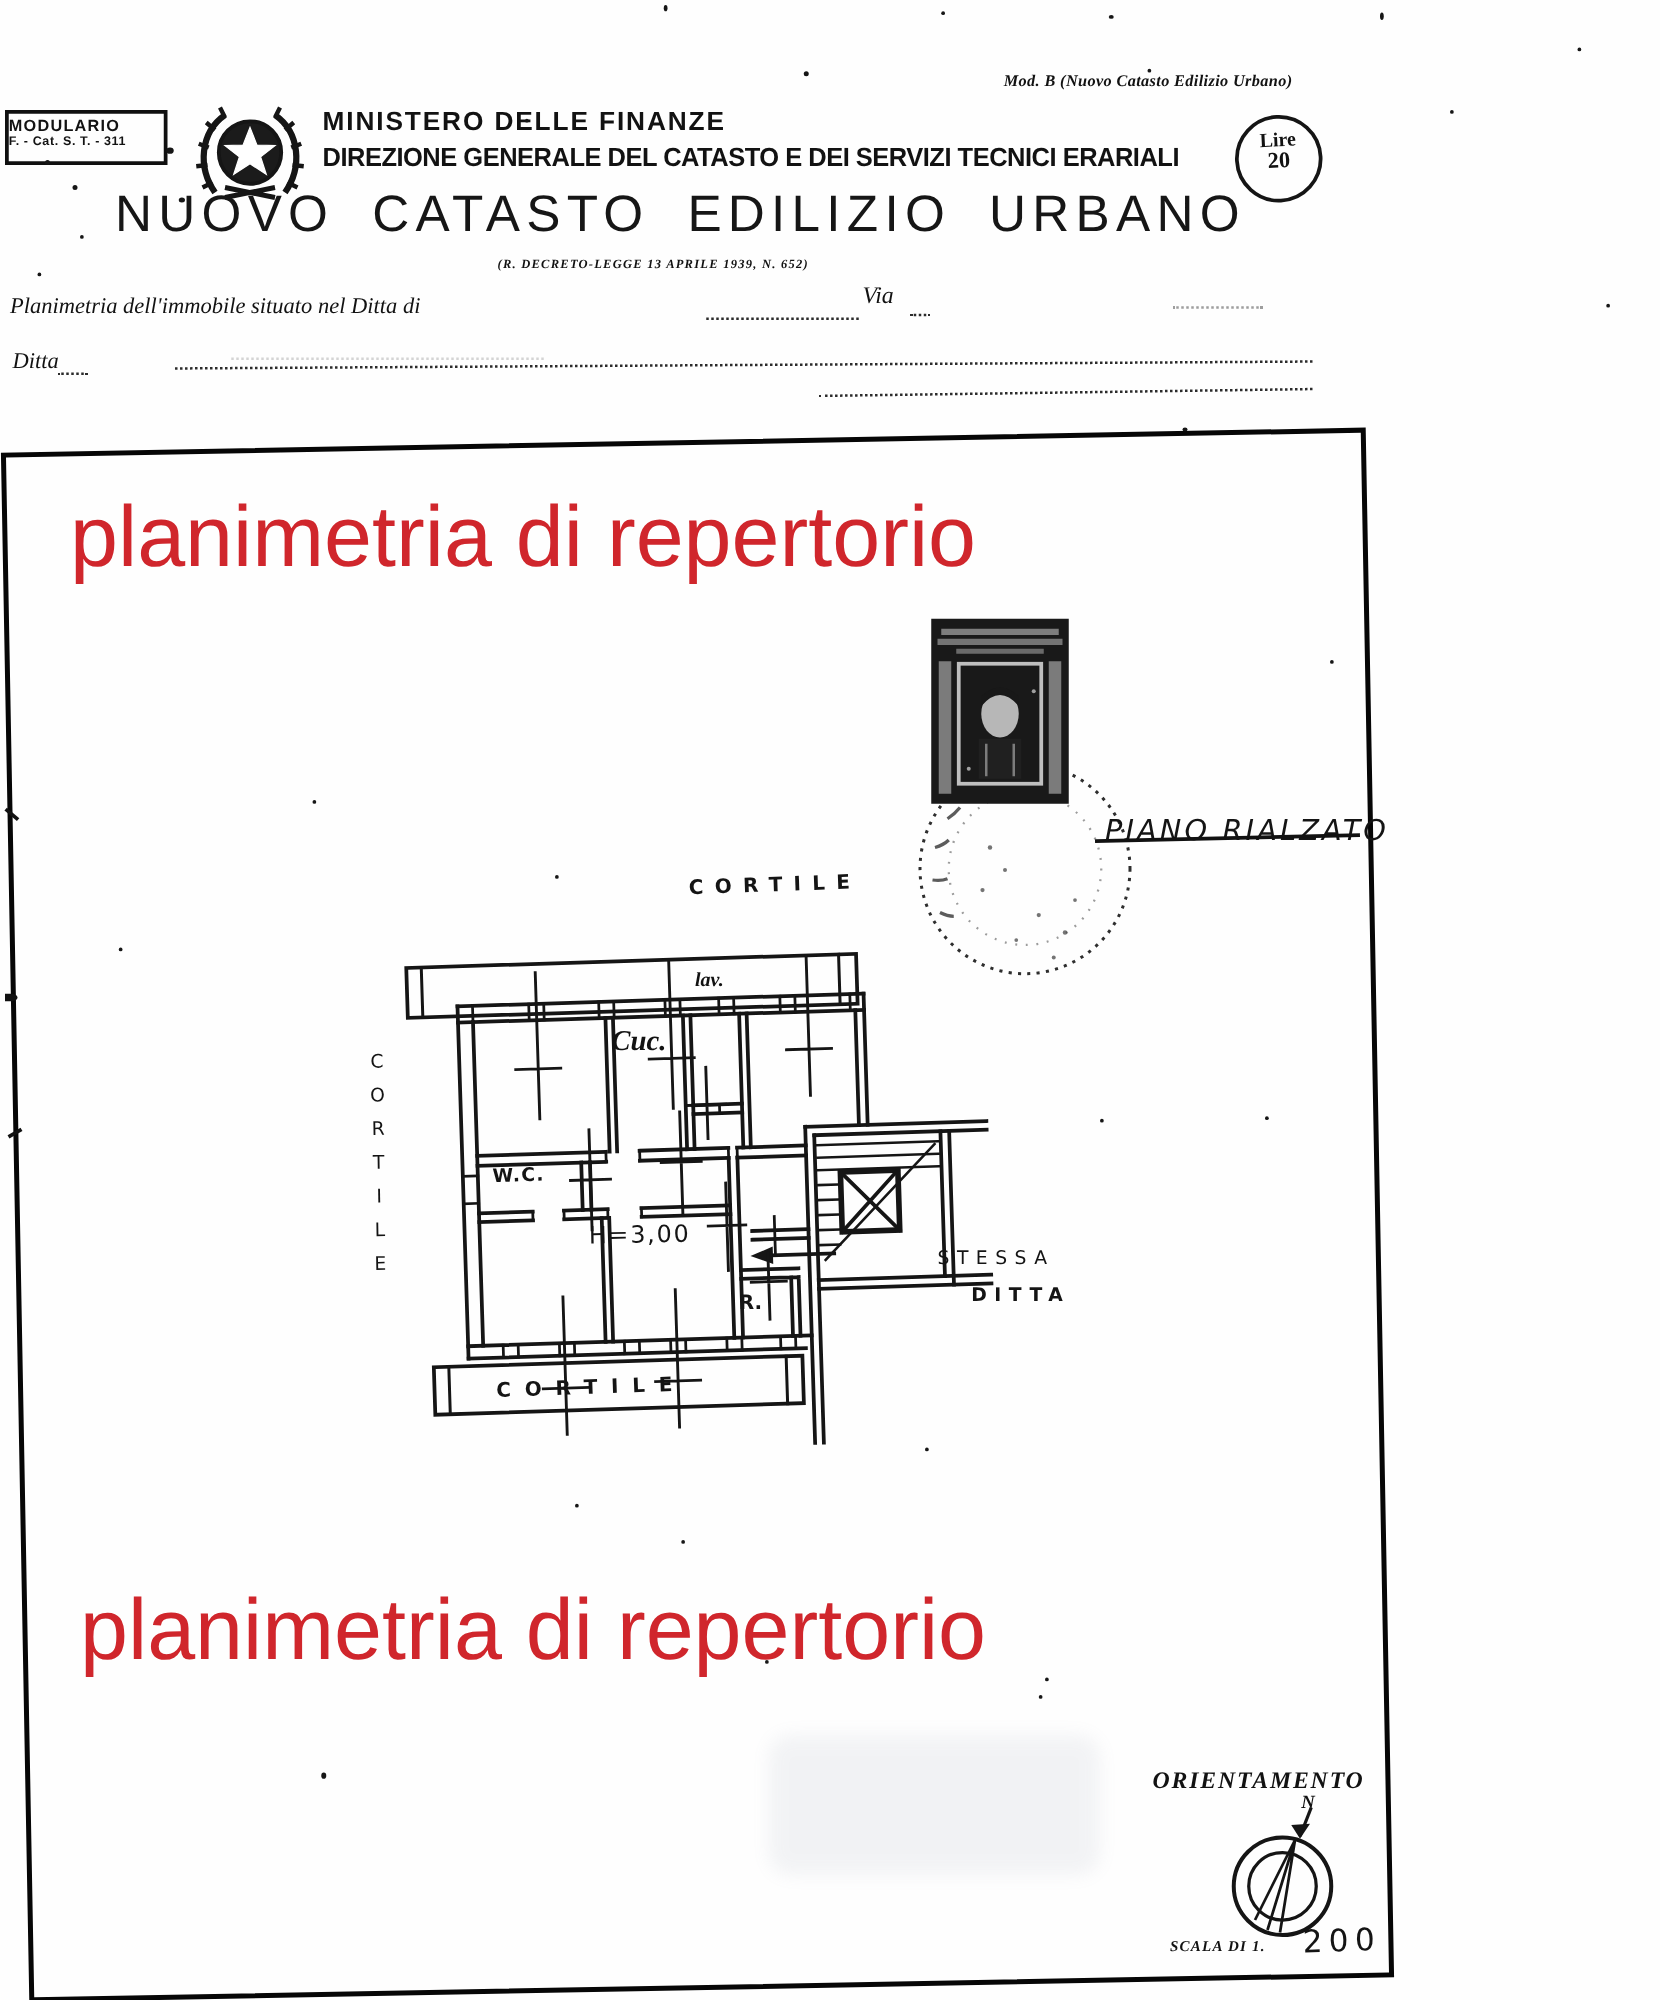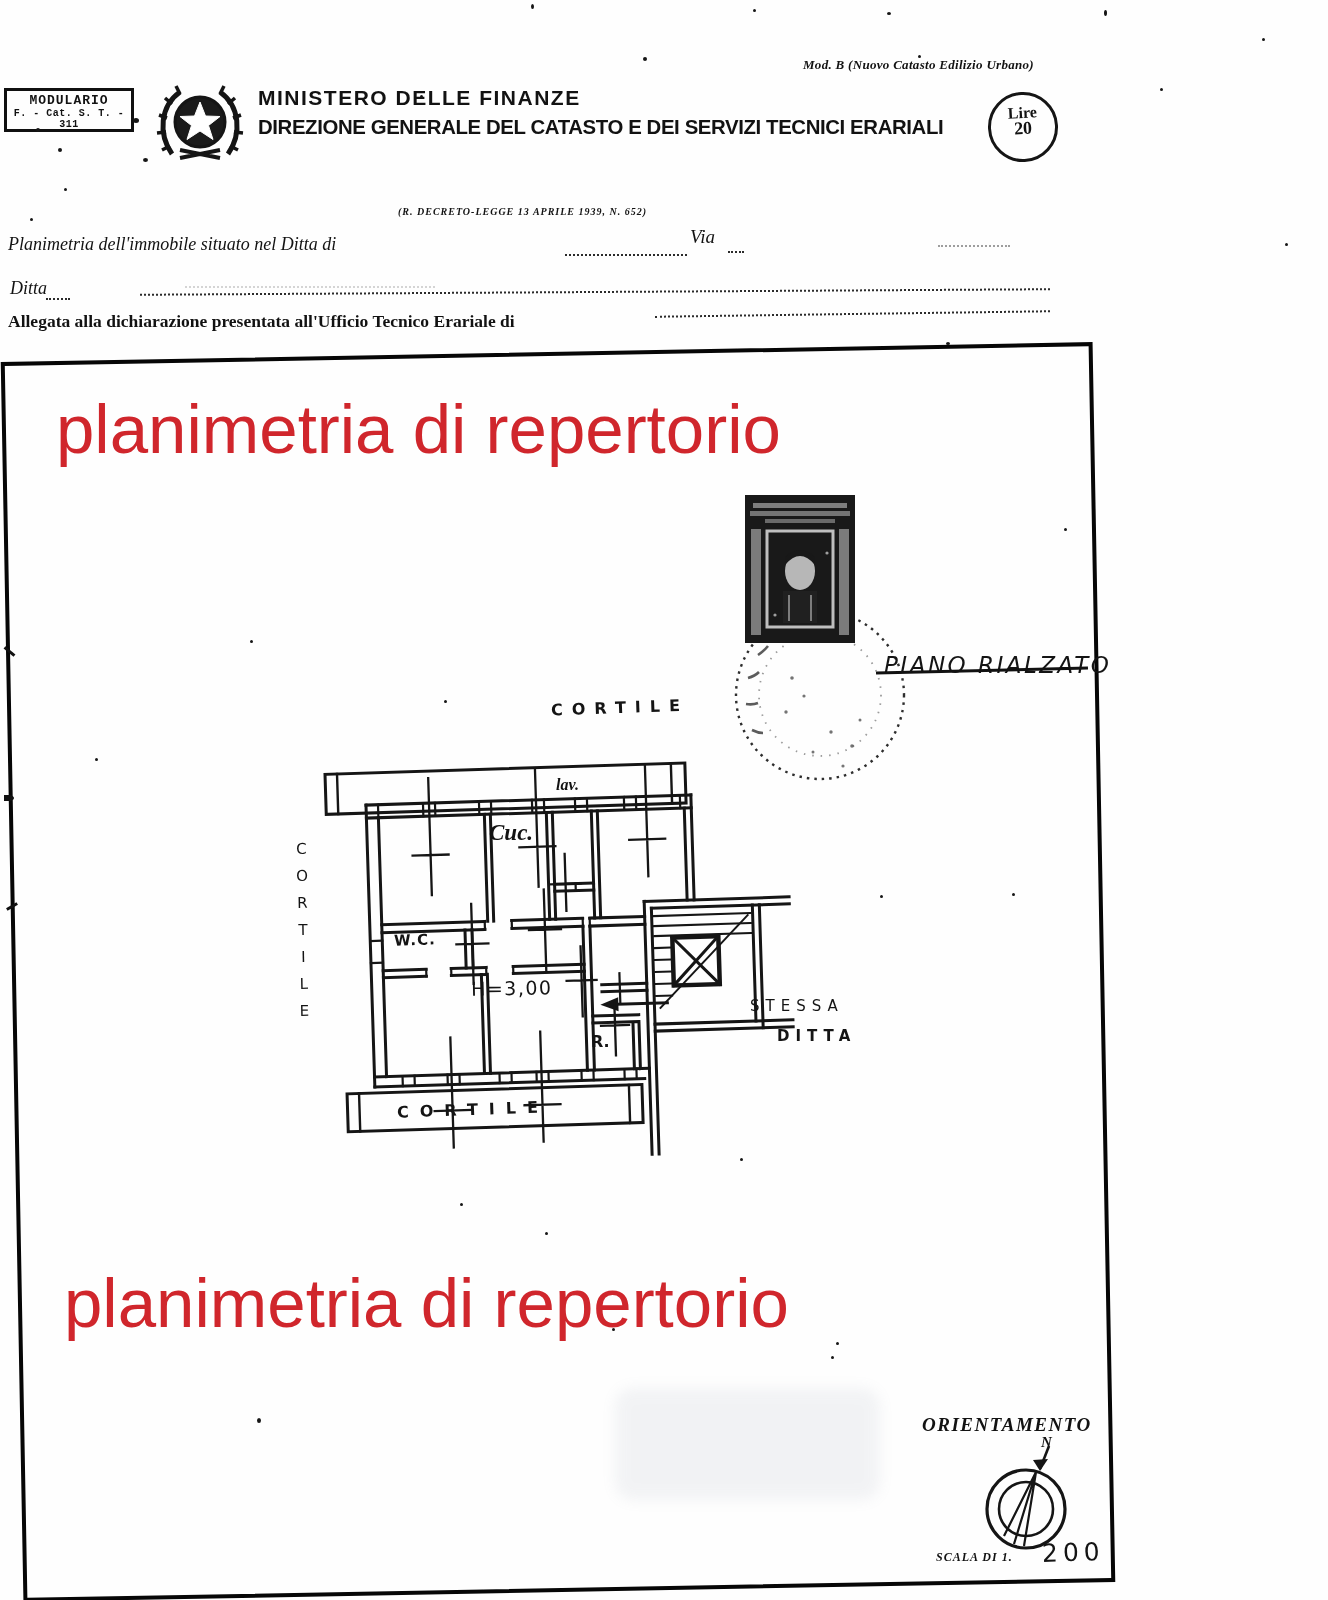--- a/index.html
+++ b/index.html
@@ -1,21 +1,21 @@
 <!DOCTYPE html>
 <html><head>
 <meta charset="utf-8">
 <style>
   html,body{margin:0;padding:0;background:#e8e8e8;}
   .page{position:relative;width:1328px;height:1600px;background:#fefefe;overflow:hidden;
         font-family:"Liberation Serif",serif;color:#121212;}
   .abs{position:absolute;}
   
   .modulario{left:4px;top:88px;width:124px;height:38px;border:3px solid #101010;
-             text-align:center;font-family:Liberation Mono, monospace;}
+             text-align:left;font-family:Liberation Sans, sans-serif;}
   .modulario .l1{display:block;font-size:13px;font-weight:bold;letter-spacing:1px;margin-top:2px;}
   .modulario .l2{display:block;font-size:10px;font-weight:bold;letter-spacing:0.5px;}
   .modb{left:803px;top:57px;font-size:13px;font-weight:bold;font-style:italic;letter-spacing:0.3px;}
   .ministry1{left:258px;top:86px;font-family:"Liberation Sans",sans-serif;font-weight:bold;
              font-size:21px;letter-spacing:1.5px;}
   .ministry2{left:258px;top:115px;font-family:"Liberation Sans",sans-serif;font-weight:bold;
              font-size:21px;letter-spacing:-0.4px;transform:scaleX(0.97);transform-origin:left top;white-space:nowrap;}
   .maintitle{left:92px;top:148px;font-family:"Liberation Sans",sans-serif;font-size:41px;
              letter-spacing:5px;word-spacing:14px;white-space:nowrap;color:#161616;}
   .decree{left:398px;top:206px;font-size:10px;font-weight:bold;font-style:italic;letter-spacing:1px;}
@@ -84,40 +84,40 @@
       <path d="M80,70 l8,4 M84,56 l9,1 M83,42 l8,-3 M78,28 l7,-6 M70,18 l4,-8" stroke-width="3.5"></path>
       <circle cx="50" cy="46" r="25" fill="#1b1b1b" stroke="none"></circle>
       <circle cx="50" cy="46" r="25" stroke-width="3"></circle>
       <path d="M50,26 L55.5,40 L70,40.5 L58.5,49.5 L63,63.5 L50,55 L37,63.5 L41.5,49.5 L30,40.5 L44.5,40 Z" fill="#ffffff" stroke="#ffffff" stroke-width="1"></path>
       <path d="M30,82 L70,74 M30,74 L70,82" stroke-width="4"></path>
     </g>
   </svg>
 
   <div class="abs ministry1">MINISTERO DELLE FINANZE</div>
   <div class="abs ministry2">DIREZIONE GENERALE DEL CATASTO E DEI SERVIZI TECNICI ERARIALI</div>
+  <div class="abs maintitle">NUOVO CATASTO EDILIZIO URBANO</div>
   <div class="abs decree">(R. DECRETO-LEGGE 13 APRILE 1939, N. 652)</div>
   <div class="abs modb">Mod. B (Nuovo Catasto Edilizio Urbano)</div>
 
   <div class="abs lire">
     <span class="lv1">Lire</span>
     <span class="lv2">20</span>
   </div>
 
   <div class="abs fline f1">Planimetria dell'immobile situato nel Ditta di</div>
   <div class="abs dots" style="left:565px;top:252px;width:122px;"></div>
   <div class="abs fvia">Via</div>
   <div class="abs dots" style="left:728px;top:249px;width:16px;"></div>
   <div class="abs dots" style="left:938px;top:243px;width:72px;opacity:.45;"></div>
 
   <div class="abs fline f2">Ditta</div>
   <div class="abs dots" style="left:46px;top:296px;width:24px;"></div>
   <div class="abs dots" style="left:140px;top:289px;width:910px;transform:rotate(-0.35deg);"></div>
   <div class="abs" style="left:185px;top:281px;width:250px;height:5px;border-bottom:2px dotted #777;opacity:.3;"></div>
 
-  <div class="abs fline f3">Allegata alla dichiarazione presentata all'Ufficio Tecnico Erariale di</div>
   <div class="abs dots" style="left:655px;top:311px;width:395px;transform:rotate(-0.8deg);"></div>
 
   <div class="abs frame"></div>
 
   <div class="abs wm wm1" style="color: rgb(208, 38, 44);">planimetria di repertorio</div>
   <div class="abs wm wm2" style="color: rgb(208, 38, 44);">planimetria di repertorio</div>
 
   <svg class="abs" style="left:700px;top:480px;" width="420" height="360" viewBox="0 0 420 360">
     <g>
       <circle cx="120" cy="215" r="84" fill="none" stroke="#2e2e2e" stroke-width="2.4" stroke-dasharray="2.5 5"></circle>

